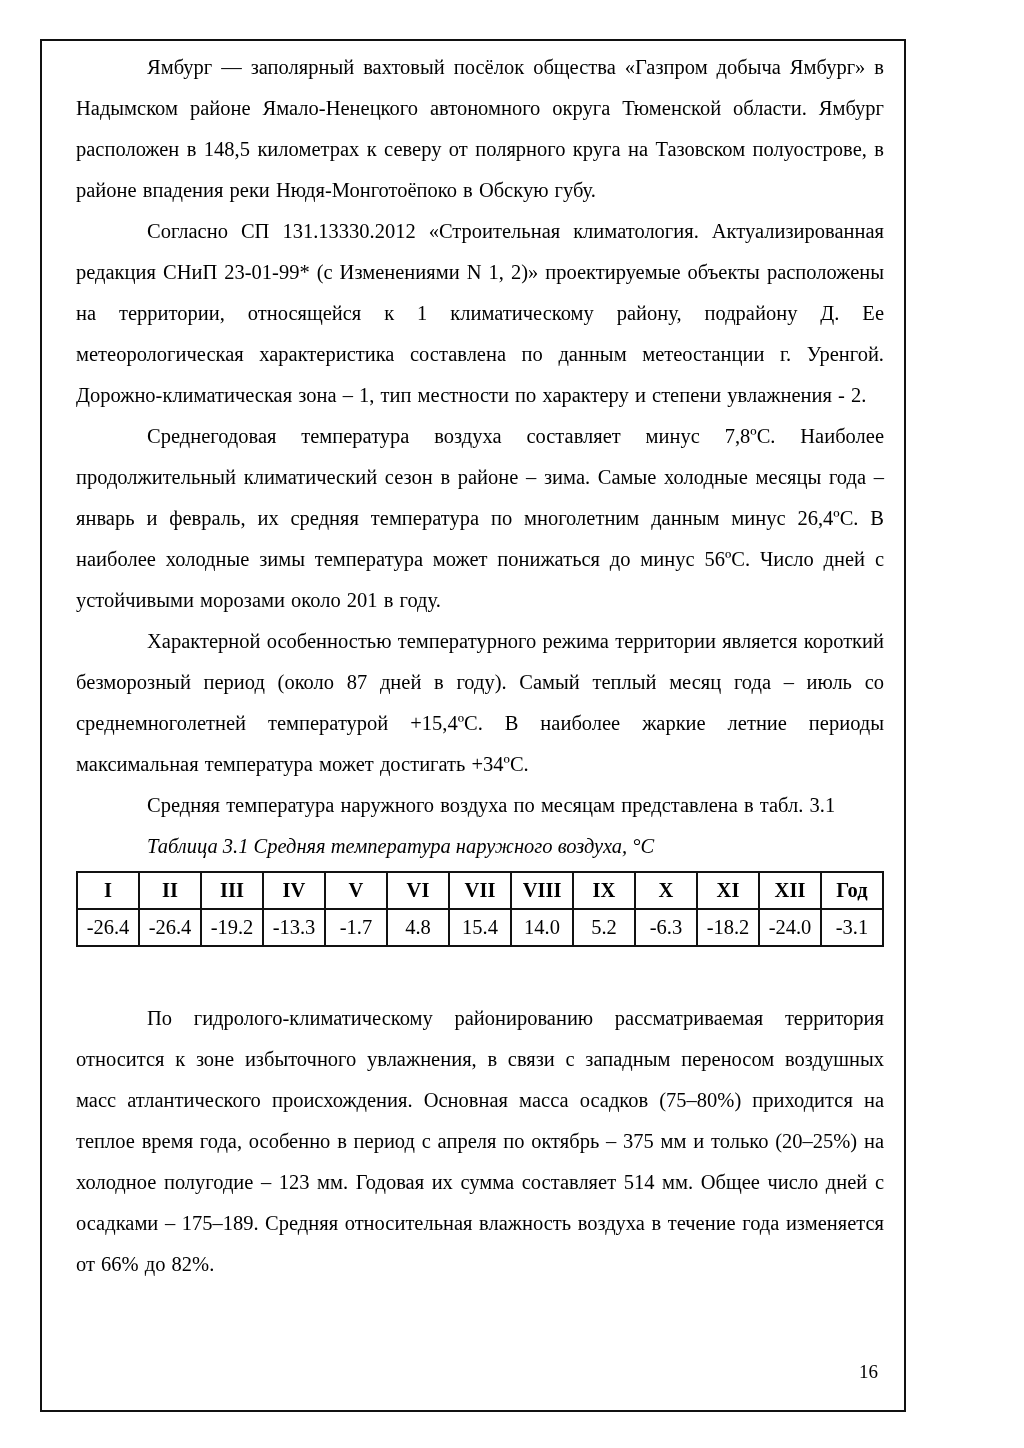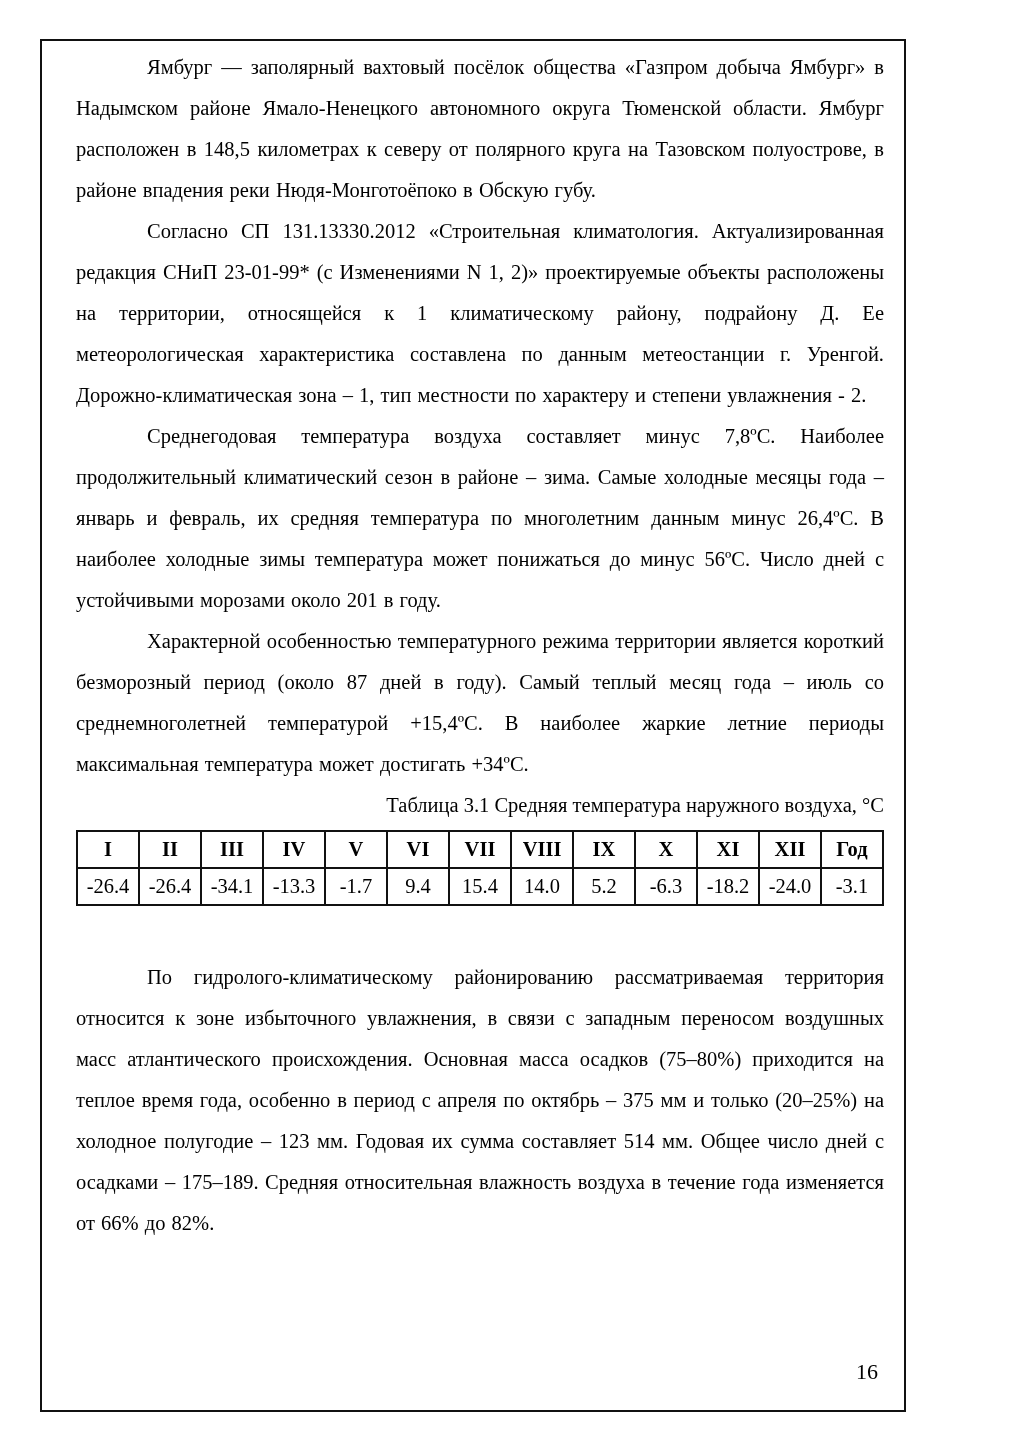--- a/index.html
+++ b/index.html
@@ -34,22 +34,23 @@
     text-indent: 71px;
     word-spacing: 1px;
   }
   .para.single {
     text-align: left;
   }
   .caption {
     margin: 0;
     font-size: 20.5px;
     line-height: 41px;
-    text-align: right;
+    text-align: left;
     text-indent: 71px;
+    font-style: italic;
   }
   table.temp {
     width: 100%;
     border-collapse: collapse;
     table-layout: fixed;
     margin-top: 4px;
   }
   table.temp th, table.temp td {
     border: 2px solid #111111;
     text-align: center;
@@ -63,38 +64,39 @@
   table.temp th {
     font-weight: bold;
   }
   .after-table {
     margin-top: 51px;
   }
   .page-number {
     position: absolute;
     right: 26px;
     bottom: 26px;
-    font-size: 22px;
+    font-size: 19px;
     line-height: 24px;
   }
 </style>
 </head>
 <body>
 
 <div class="page">
   <div class="frame">
 
     <p class="para">Ямбург — заполярный вахтовый посёлок общества «Газпром добыча Ямбург» в Надымском районе Ямало-Ненецкого автономного округа Тюменской области. Ямбург расположен в 148,5 километрах к северу от полярного круга на Тазовском полуострове, в районе впадения реки Нюдя-Монготоёпоко в Обскую губу.</p>
 
     <p class="para">Согласно СП 131.13330.2012 «Строительная климатология. Актуализированная редакция СНиП 23-01-99* (с Изменениями N 1, 2)» проектируемые объекты расположены на территории, относящейся к 1 климатическому району, подрайону Д. Ее метеорологическая характеристика составлена по данным метеостанции г. Уренгой. Дорожно-климатическая зона – 1, тип местности по характеру и степени увлажнения - 2.</p>
 
     <p class="para">Среднегодовая температура воздуха составляет минус 7,8ºС. Наиболее продолжительный климатический сезон в районе – зима. Самые холодные месяцы года – январь и февраль, их средняя температура по многолетним данным минус 26,4ºС. В наиболее холодные зимы температура может понижаться до минус 56ºС. Число дней с устойчивыми морозами около 201 в году.</p>
 
     <p class="para">Характерной особенностью температурного режима территории является короткий безморозный период (около 87 дней в году). Самый теплый месяц года – июль со среднемноголетней температурой +15,4ºС. В наиболее жаркие летние периоды максимальная температура может достигать +34ºС.</p>
 
+    <p class="para single">Средняя температура наружного воздуха по месяцам представлена в табл. 3.1</p>
 
     <p class="caption">Таблица 3.1 Средняя температура наружного воздуха, °С</p>
 
     <table class="temp">
       <thead>
         <tr>
           <th>I</th>
           <th>II</th>
           <th>III</th>
           <th>IV</th>
@@ -106,24 +108,24 @@
           <th>X</th>
           <th>XI</th>
           <th>XII</th>
           <th>Год</th>
         </tr>
       </thead>
       <tbody>
         <tr>
           <td>-26.4</td>
           <td>-26.4</td>
-          <td>-34.1</td>
+          <td>-19.2</td>
           <td>-13.3</td>
           <td>-1.7</td>
-          <td>9.4</td>
+          <td>4.8</td>
           <td>15.4</td>
           <td>14.0</td>
           <td>5.2</td>
           <td>-6.3</td>
           <td>-18.2</td>
           <td>-24.0</td>
           <td>-3.1</td>
         </tr>
       </tbody>
     </table>

